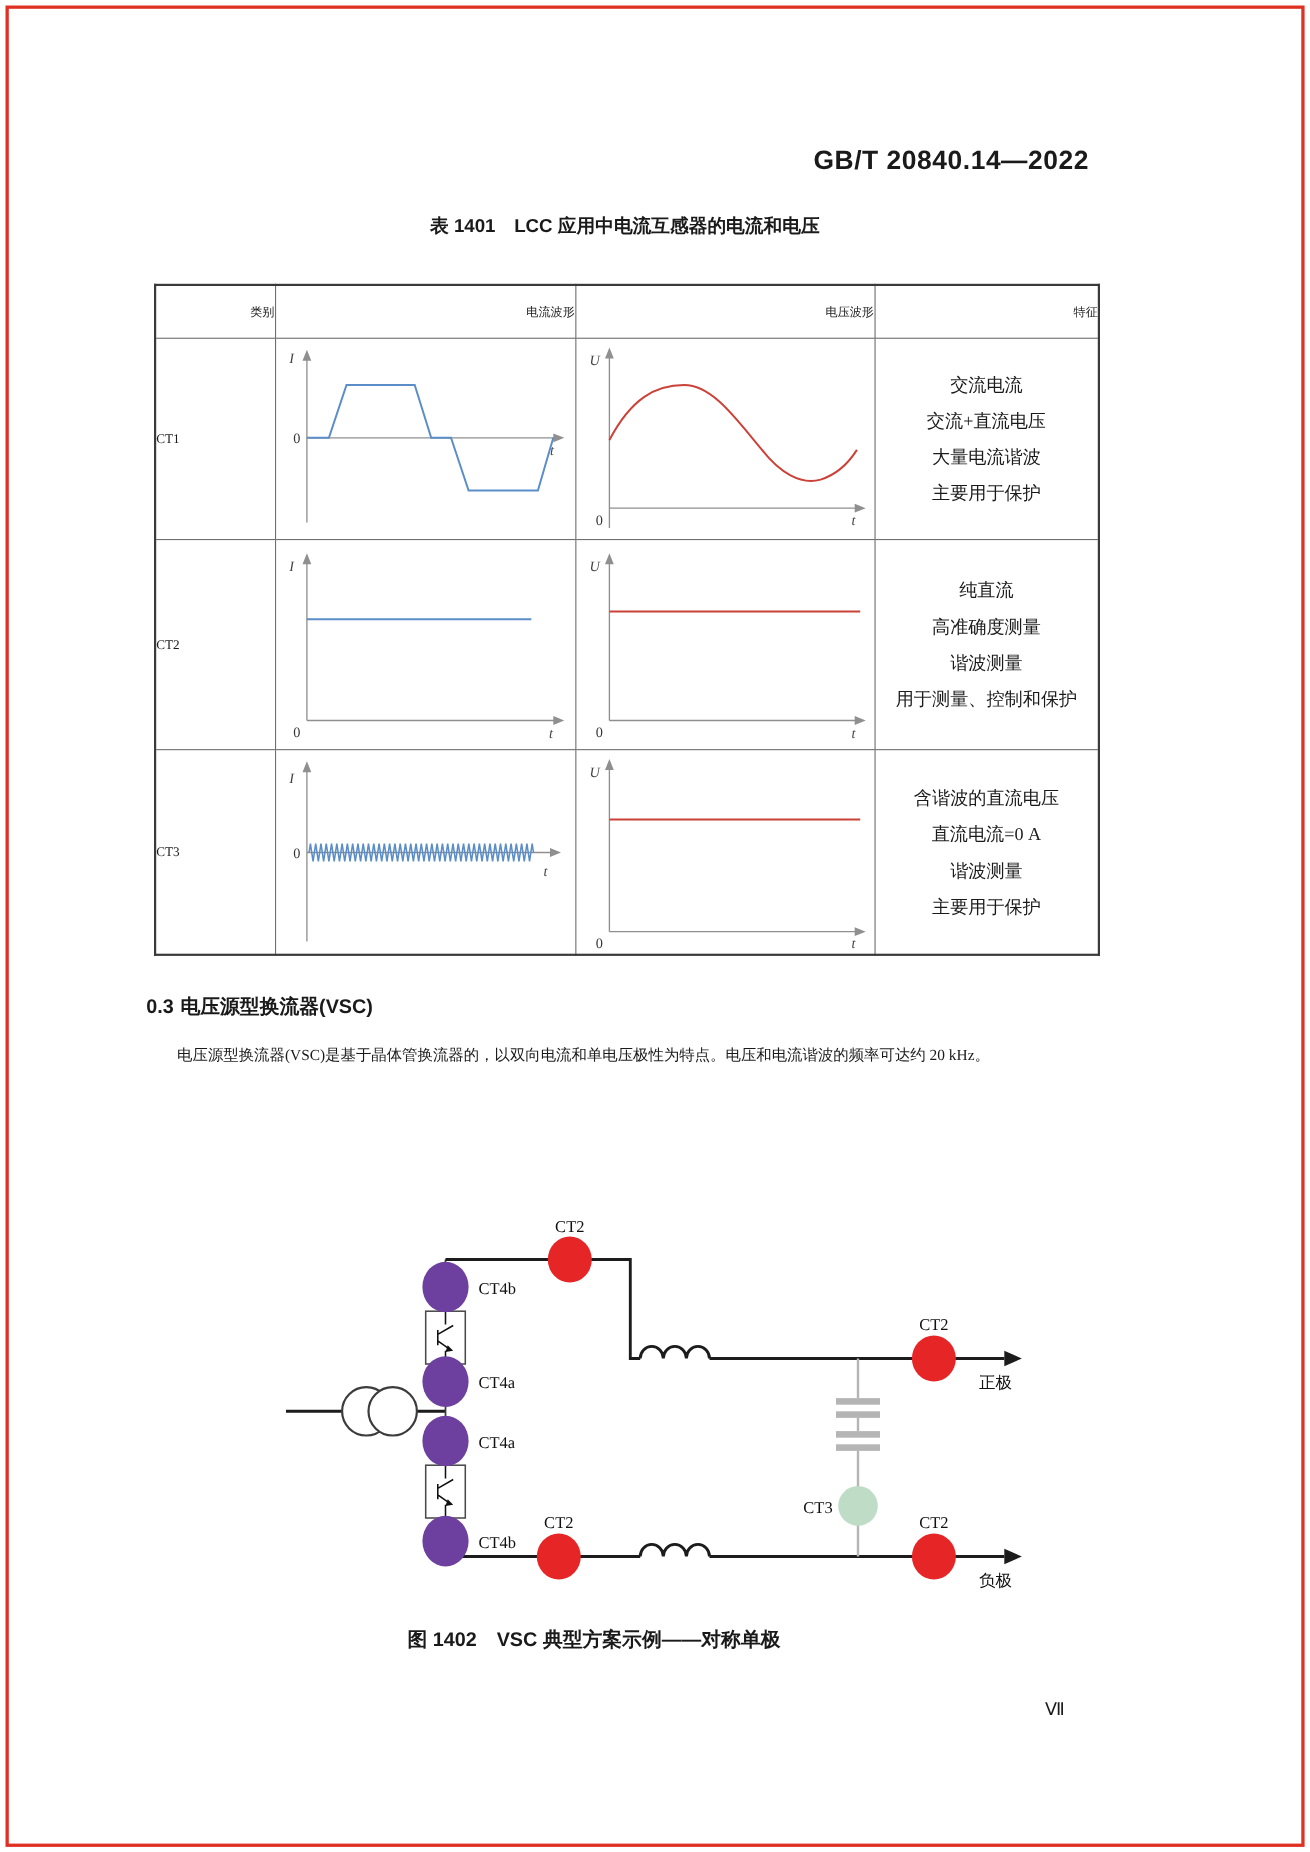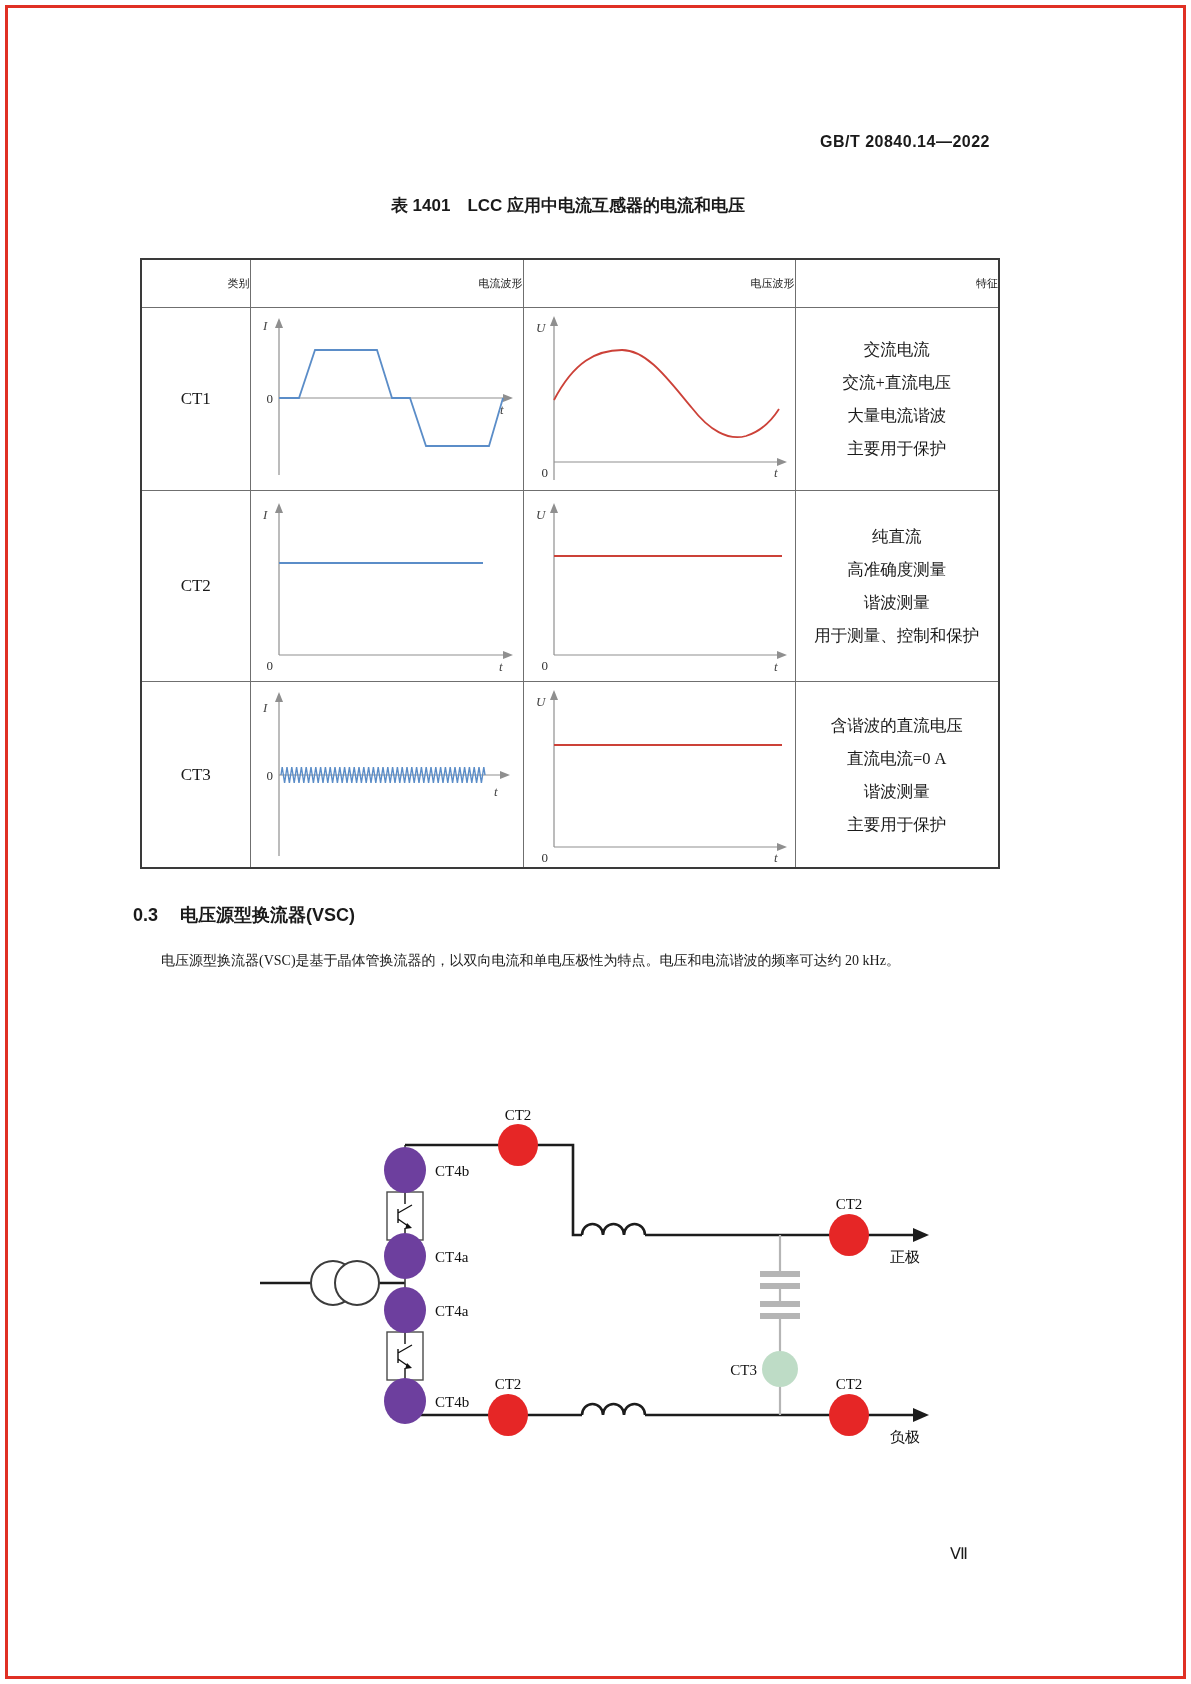--- a/index.html
+++ b/index.html
@@ -1,46 +1,46 @@
 <!DOCTYPE html>
 <html><head>
 <meta charset="utf-8">
 <style>
   html,body{margin:0;padding:0;background:#888;}
   .page{position:relative;width:1191px;height:1684px;background:#ffffff;overflow:hidden;
         font-family:"Liberation Serif",serif;color:#1a1a1a;}
   .red-frame{position:absolute;inset:5px;border:3px solid #e03024;pointer-events:none;}
 
   .doc-number{position:absolute;top:133px;right:201px;font-family:"Liberation Sans",sans-serif;
-              font-weight:bold;font-size:16px;letter-spacing:.5px;}
+              font-weight:bold;font-size:24px;letter-spacing:.5px;}
 
   .table-title{position:absolute;top:194px;left:140px;width:856px;text-align:center;
                font-family:"Liberation Sans",sans-serif;font-weight:bold;font-size:17px;}
 
   table.ct{position:absolute;left:140px;top:258px;border-collapse:collapse;table-layout:fixed;
            border:2px solid #3a3a3a;}
   table.ct th, table.ct td{border:1.5px solid #6f6f6f;padding:0;vertical-align:middle;}
   table.ct th{height:47px;font-weight:normal;font-size:11px;text-align:right;}
-  td.cat{text-align:center;font-size:17px;}
+  td.cat{text-align:left;font-size:12px;}
   td.wave{position:relative;}
   td.wave svg{display:block;margin:0 auto;}
   td.feat{text-align:center;font-size:16.5px;}
   td.feat div{line-height:33px;}
   .r1 td{height:182px;} .r2 td{height:190px;} .r3 td{height:185px;}
 
   .axis{stroke:#8f8f8f;stroke-width:1.2;fill:none;}
   .arrow{fill:#8f8f8f;}
   .alab{font:italic 13px "Liberation Serif",serif;fill:#444;}
   .tick{font:13px "Liberation Serif",serif;fill:#333;}
   .blue{stroke:#5b8dc8;stroke-width:1.8;fill:none;}
   .red{stroke:#cc4138;stroke-width:1.8;fill:none;}
 
   .sec-head{position:absolute;left:133px;top:903px;font-family:"Liberation Sans",sans-serif;
             font-weight:bold;font-size:18px;}
-  .sec-head .num{margin-right:22px;text-align:center;}
+  .sec-head .num{margin-right:6px;text-align:center;}
   .body-text{position:absolute;left:133px;top:944px;width:928px;font-size:14px;line-height:33px;}
   .body-text p{margin:0;text-indent:2em;text-align:justify;}
 
   .diagram{position:absolute;left:245px;top:1028px;}
   .dlab{font:15px "Liberation Serif",serif;fill:#111;}
   .wire{stroke:#1c1c1c;stroke-width:2.6;fill:none;}
   .thin{stroke:#3c3c3c;stroke-width:1.6;fill:none;}
   .gray{stroke:#b5b5b5;stroke-width:2.2;fill:none;}
   .cap-plate{fill:#b5b5b5;}
   .valve{stroke:#111;stroke-width:1.4;fill:none;}
@@ -246,15 +246,16 @@
     <text class="dlab" x="604" y="361" text-anchor="middle">CT2</text>
     <text class="dlab" x="190" y="148">CT4b</text>
     <text class="dlab" x="190" y="234">CT4a</text>
     <text class="dlab" x="190" y="288">CT4a</text>
     <text class="dlab" x="190" y="379">CT4b</text>
     <text class="dlab" x="512" y="347" text-anchor="end">CT3</text>
     <text class="dlab" x="660" y="234" text-anchor="middle">正极</text>
     <text class="dlab" x="660" y="414" text-anchor="middle">负极</text>
   </svg>
 
+  <div class="fig-caption">图 1402　VSC 典型方案示例——对称单极</div>
 
   <div class="page-num">Ⅶ</div>
 </div>
 
 </body></html>

